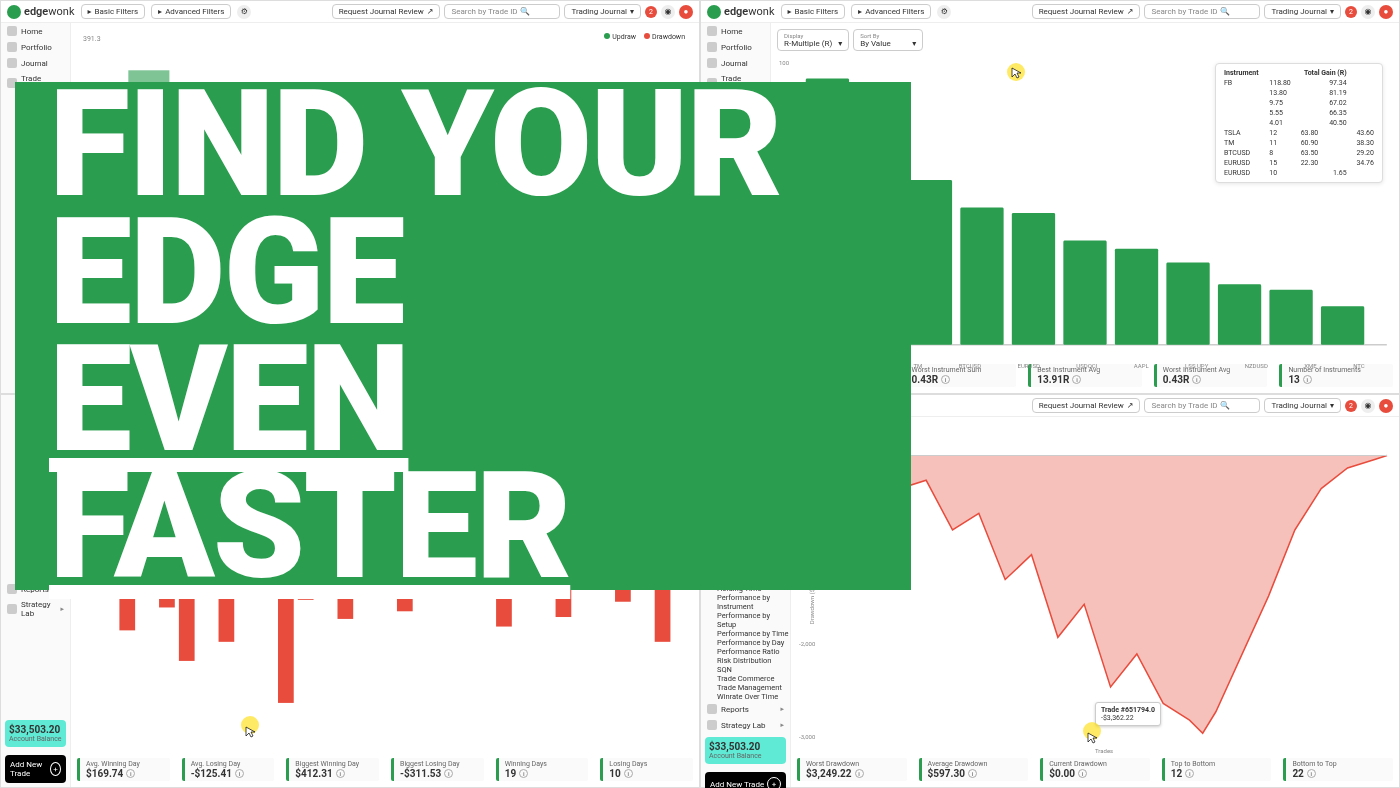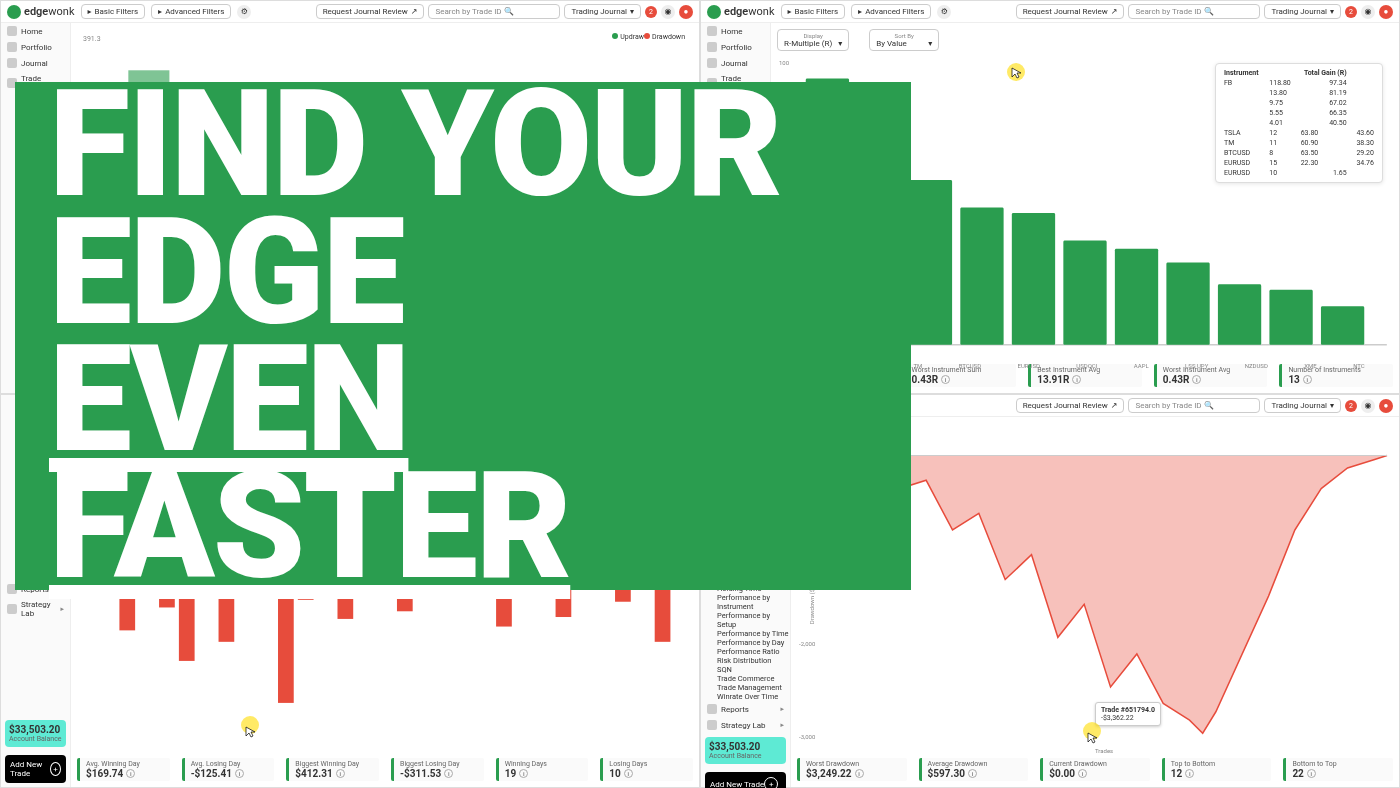--- a/index.html
+++ b/index.html
@@ -11,56 +11,56 @@
   .q3 { left: 0; top: 394px; width: 700px; height: 394px; }
   .q4 { left: 700px; top: 394px; width: 700px; height: 394px; }
   
   .topbar { height: 22px; display: flex; align-items: center; padding: 0 6px; border-bottom: 1px solid #eee; gap: 6px; }
   .logo { display: flex; align-items: center; gap: 3px; font-weight: 600; font-size: 11px; }
   .logo-icon { width: 14px; height: 14px; background: #2a9d4f; border-radius: 50%; }
   .logo-text::before { content: "edge"; }
   .logo-text::after  { content: "wonk"; font-weight: 400; }
   
   .pill { display: inline-flex; align-items: center; padding: 2px 6px; border: 1px solid #ccc; border-radius: 4px; background: #fff; font-size: 8px; gap: 3px; }
-  .search { width: 132px; color: #888; }
+  .search { width: 116px; color: #888; }
   .hb-r { margin-left: auto; display: flex; gap: 4px; align-items: center; }
   .badge { width: 12px; height: 12px; border-radius: 50%; background: #e74c3c; color: #fff; font-size: 7px; display: flex; align-items: center; justify-content: center; }
   .icbtn { width: 14px; height: 14px; border-radius: 50%; background: #eee; display: flex; align-items: center; justify-content: center; font-size: 8px; }
   
   .body { display: flex; height: calc(100% - 22px); }
   .sidebar { width: 70px; background: #fafafa; border-right: 1px solid #eee; display: flex; flex-direction: column; font-size: 8px; }
   .sidebar.wide { width: 90px; }
   .nav-item { display: flex; align-items: center; gap: 4px; padding: 3px 6px; cursor: pointer; }
   .nav-sub { padding-left: 16px; font-size: 7.5px; }
   .nav-ic { width: 10px; height: 10px; background: #ccc; border-radius: 2px; flex-shrink: 0; }
   .chev { margin-left: auto; font-size: 7px; color: #888; }
   .sb-spacer { flex: 1; }
   .acct { margin: 4px; padding: 4px; border-radius: 4px; background: #5eead4; }
   .acct .bal { font-weight: 700; font-size: 10px; }
   .acct .lbl { font-size: 7px; color: #666; }
-  .add-btn { margin: 4px; padding: 5px; background: #000; color: #fff; border-radius: 4px; display: flex; align-items: center; font-size: 8px; }
+  .add-btn { margin: 4px; padding: 5px; background: #000; color: #fff; border-radius: 4px; display: flex; align-items: center; justify-content: space-between; font-size: 8px; }
   .add-plus { width: 14px; height: 14px; border-radius: 50%; border: 1px solid #fff; display: flex; align-items: center; justify-content: center; }
   
   .main { flex: 1; padding: 6px; display: flex; flex-direction: column; gap: 4px; overflow: hidden; }
   
-  .select-row { display: flex; gap: 20px; text-align: center; }
+  .select-row { display: flex; gap: 4px; }
   .select { border: 1px solid #ccc; border-radius: 4px; padding: 2px 6px; font-size: 8px; display: flex; flex-direction: column; min-width: 70px; }
   .select .slabel { font-size: 6px; color: #888; }
   .select .sval { display: flex; justify-content: space-between; gap: 6px; }
   
   .chart-area { flex: 1; background: #fff; position: relative; border-radius: 3px; }
   .chart-svg { width: 100%; height: 100%; }
   
   .stats-row { display: flex; gap: 12px; }
   .stat { flex: 1; border-left: 3px solid #2a9d4f; padding: 2px 6px; background: #fafafa; border-radius: 2px; }
   .stat .sl { font-size: 7px; color: #666; }
   .stat .sv { font-size: 10px; font-weight: 700; display: flex; align-items: center; gap: 3px; }
   .info-ic { width: 9px; height: 9px; border: 1px solid #aaa; border-radius: 50%; font-size: 6px; display: inline-flex; align-items: center; justify-content: center; color: #888; }
   
-  .legend { position: absolute; top: 4px; right: 8px; display: flex; font-size: 7px; }
+  .legend { position: absolute; top: 4px; right: 8px; display: flex; gap: 8px; font-size: 7px; }
   .leg-dot { width: 6px; height: 6px; border-radius: 50%; display: inline-block; margin-right: 2px; }
   
   .tbl-card { position: absolute; background: #fff; border: 1px solid #ddd; border-radius: 4px; padding: 4px; font-size: 7px; box-shadow: 0 1px 4px rgba(0,0,0,.1); }
   .tbl-card table { width: 100%; border-collapse: collapse; }
   .tbl-card td { padding: 1px 4px; }
   .tbl-card td:last-child { text-align: right; }
   
   .tooltip { position: absolute; background: #fff; border: 1px solid #ccc; border-radius: 3px; padding: 3px 5px; font-size: 7px; box-shadow: 0 1px 3px rgba(0,0,0,.2); }
   
   

